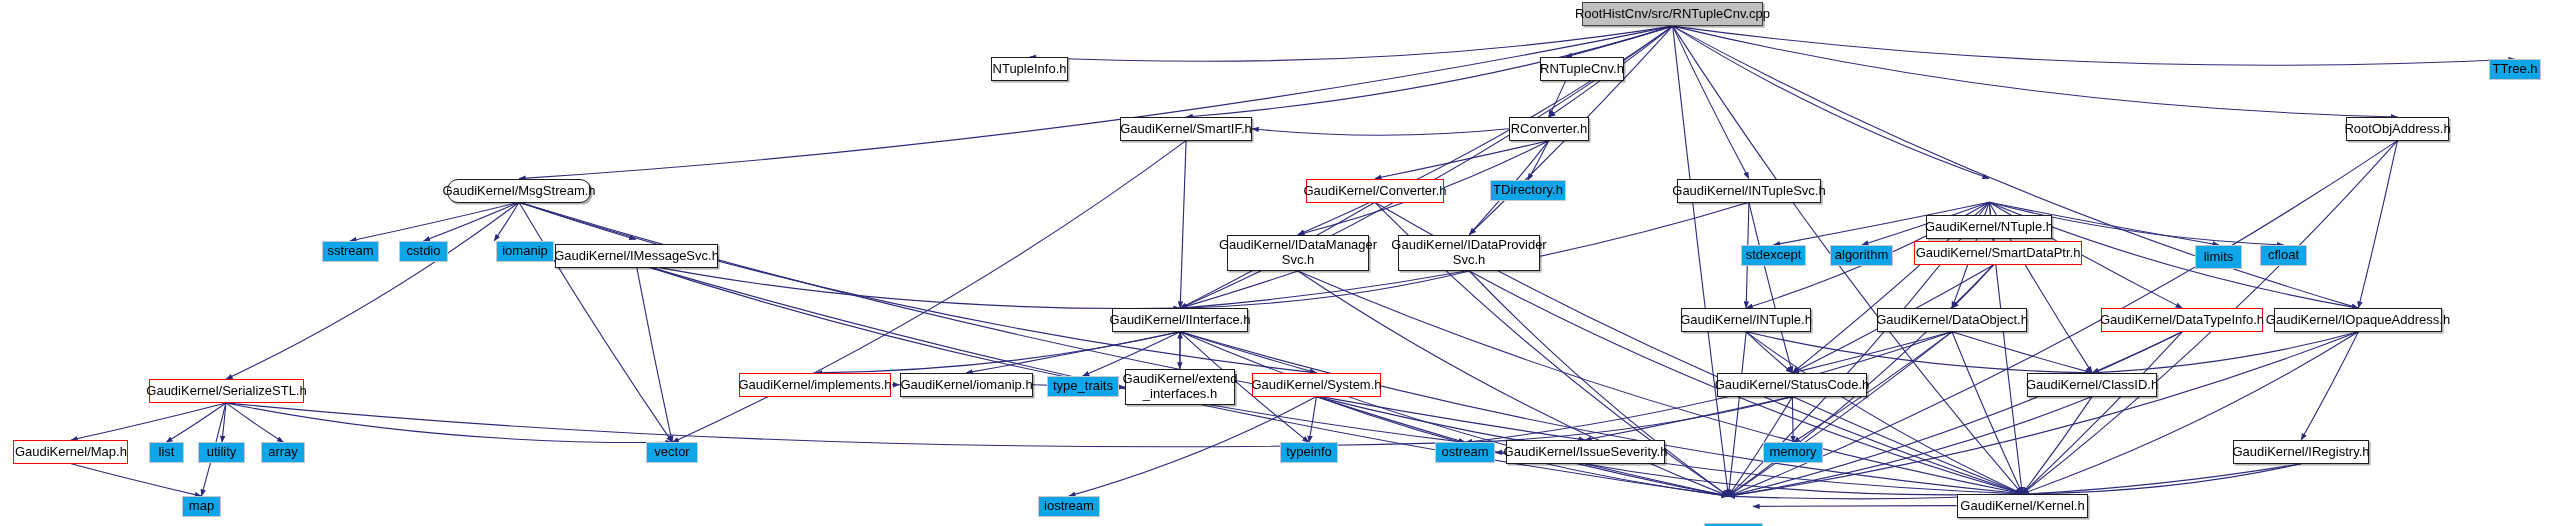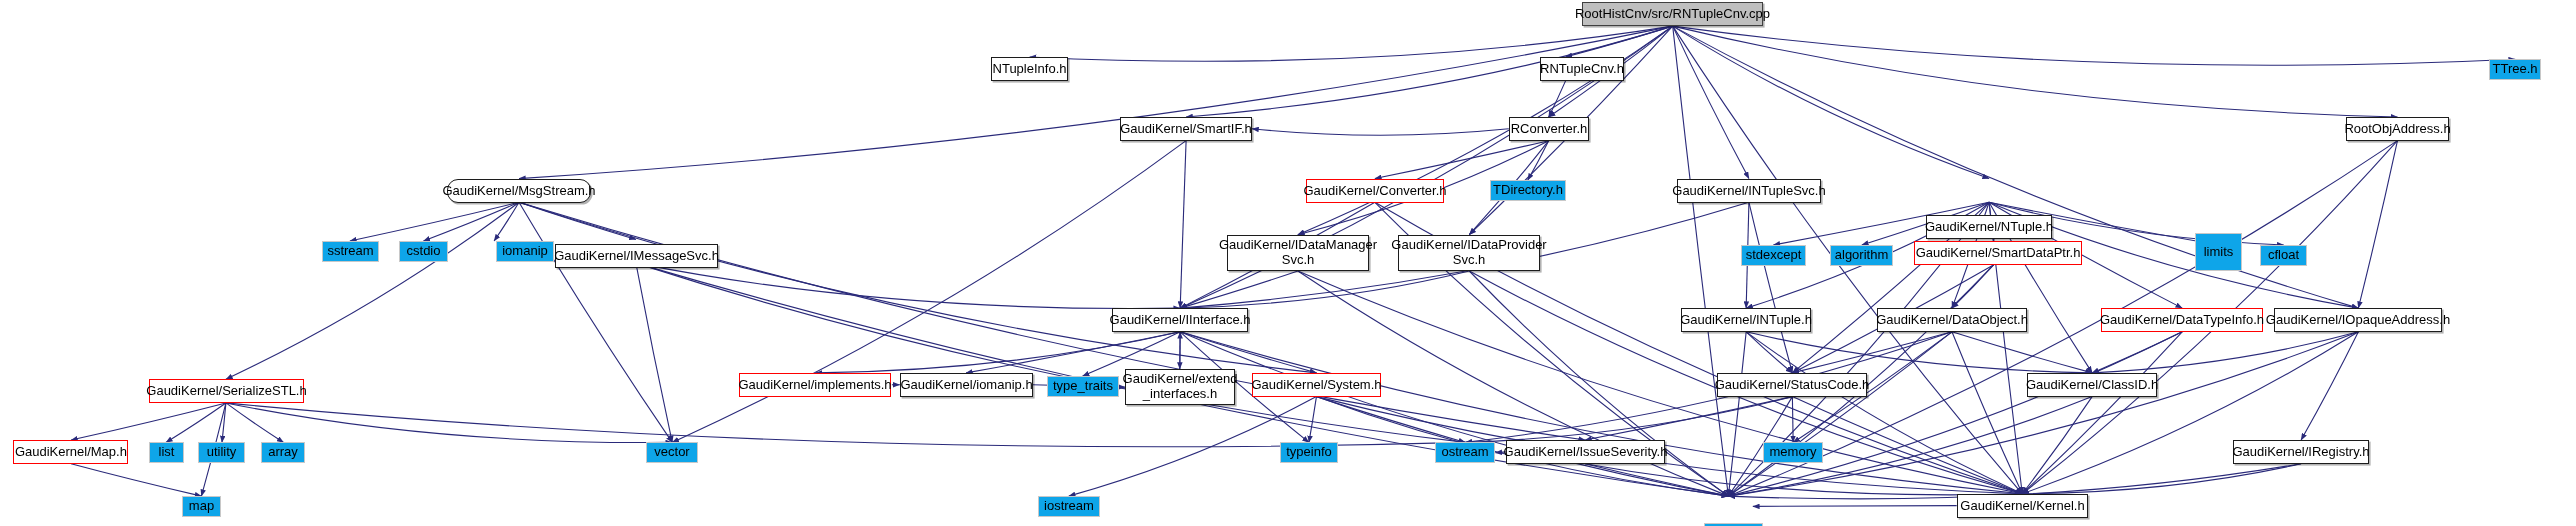--- a/index.html
+++ b/index.html
@@ -207,21 +207,21 @@
     <div class="node sys" style="left: 399px; top: 241px; width: 49px; height: 20.5px;">cstdio</div>
     <div class="node sys" style="left: 465px; top: 241px; width: 58px; height: 20.5px; margin-left: 31px;">iomanip</div>
     <div class="node hdr" style="left: 555px; top: 244px; width: 163px; height: 24px;">GaudiKernel/IMessageSvc.h</div>
     <div class="node hdr" style="left: 1227px; top: 235px; width: 142px; height: 36px;">GaudiKernel/IDataManager
 Svc.h</div>
     <div class="node hdr" style="left: 1398px; top: 235px; width: 142px; height: 36px;">GaudiKernel/IDataProvider
 Svc.h</div>
     <div class="node sys" style="left: 1741px; top: 245px; width: 65px; height: 20.5px;">stdexcept</div>
     <div class="node sys" style="left: 1830px; top: 245px; width: 63px; height: 20.5px;">algorithm</div>
     <div class="node red" style="left: 1914px; top: 241px; width: 168px; height: 24px;">GaudiKernel/SmartDataPtr.h</div>
-    <div class="node sys" style="left: 2195px; top: 233px; width: 47px; height: 38px;">limits</div>
+    <div class="node sys" style="left: 2195px; top: 245px; width: 47px; height: 24px;">limits</div>
     <div class="node sys" style="left: 2260px; top: 245px; width: 47px; height: 20.5px;">cfloat</div>
     <div class="node hdr" style="left: 1112px; top: 308px; width: 136px; height: 24px;">GaudiKernel/IInterface.h</div>
     <div class="node hdr" style="left: 1681px; top: 308px; width: 130px; height: 24px;">GaudiKernel/INTuple.h</div>
     <div class="node hdr" style="left: 1877px; top: 308px; width: 150px; height: 24px;">GaudiKernel/DataObject.h</div>
     <div class="node red" style="left: 2101px; top: 308px; width: 162px; height: 24px;">GaudiKernel/DataTypeInfo.h</div>
     <div class="node hdr" style="left: 2274px; top: 308px; width: 168px; height: 24px;">GaudiKernel/IOpaqueAddress.h</div>
     <div class="node red" style="left: 149px; top: 379px; width: 155px; height: 24px;">GaudiKernel/SerializeSTL.h</div>
     <div class="node red" style="left: 739px; top: 373px; width: 152px; height: 24px;">GaudiKernel/implements.h</div>
     <div class="node hdr" style="left: 900px; top: 373px; width: 133px; height: 24px;">GaudiKernel/iomanip.h</div>
     <div class="node sys" style="left: 1047px; top: 376px; width: 72px; height: 20.5px;">type_traits</div>

